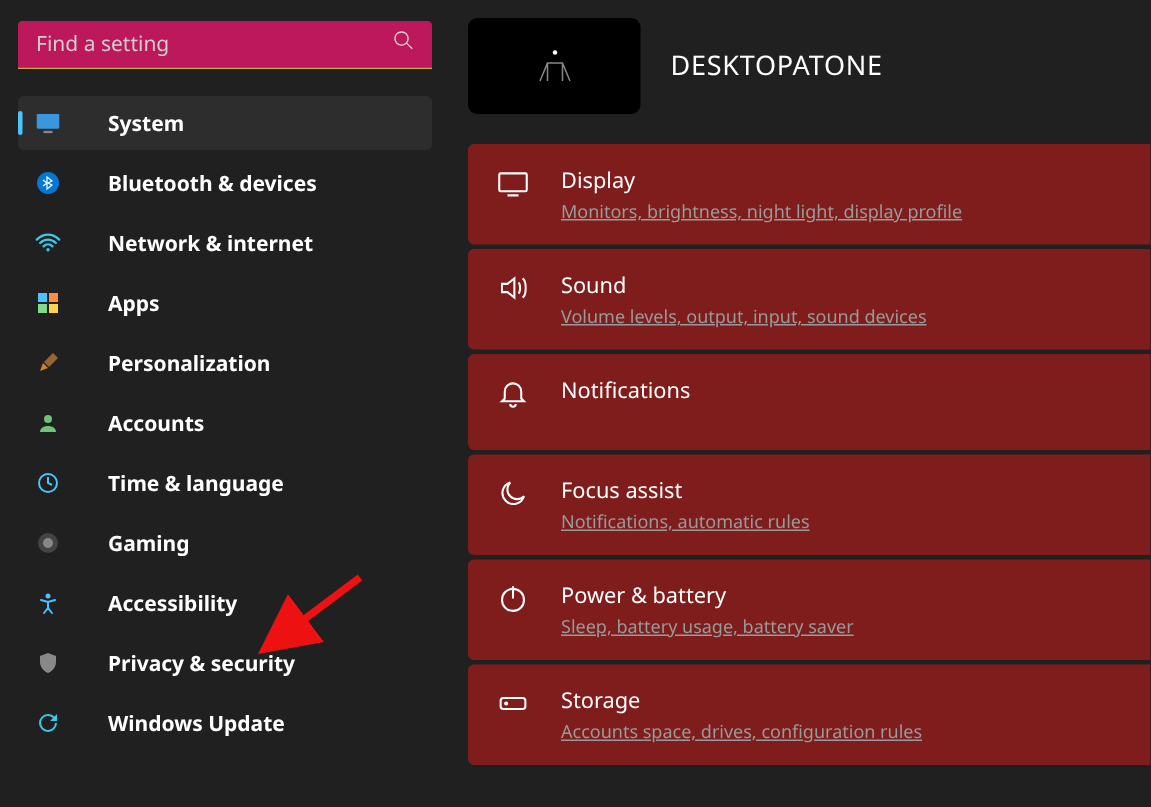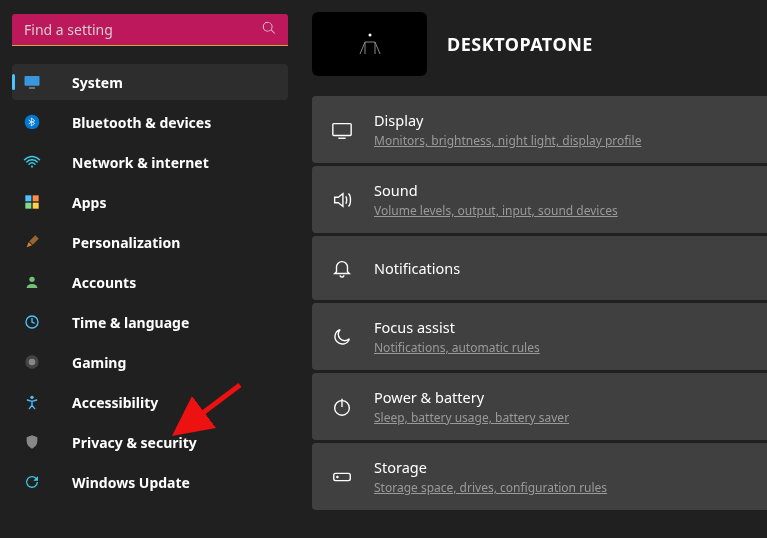--- a/index.html
+++ b/index.html
@@ -34,25 +34,25 @@
     width: 3px; background: #4cc2ff; border-radius: 2px;
   }
   .nav-icon { width: 20px; height: 20px; display:flex; align-items:center; justify-content:center; }
   .nav-label { color: #fff; font-size: 14px; }
   .main { flex: 1; padding: 12px 0 12px 12px; }
   .header { display: flex; align-items: center; gap: 20px; margin-bottom: 20px; padding-left: 0; }
   .avatar {
     width: 115px; height: 64px; background: #000; border-radius: 6px;
     display:flex; align-items:center; justify-content:center;
   }
-  .hostname { font-size: 18px; font-weight: 700; letter-spacing: 0.5px; }
+  .hostname { font-size: 18px; font-weight: 400; letter-spacing: 0.5px; }
   .tiles { display: flex; flex-direction: column; gap: 3px; }
   .tile {
-    background: #404040; border-radius: 4px 0 0 4px;
-    display: flex; align-items: center; gap: 20px;
+    background: #7f1d1d; border-radius: 4px 0 0 4px;
+    display: flex; gap: 20px;
     padding: 14px 18px; min-height: 64px; cursor: pointer;
   }
   .tile-icon { width: 24px; height: 24px; display:flex; align-items:center; justify-content:center; }
   .tile-icon svg { stroke: #fff; fill:none; }
   .tile-title { font-size: 14.5px; color: #fff; }
   .tile-sub { font-size: 12px; color: #9a9a9a; margin-top: 2px; text-decoration: underline; }
   .arrow {
     position: absolute; width: 80px; height: 60px; pointer-events: none;
     left: 165px; top: 380px;
   }
@@ -244,21 +244,21 @@
       </div>
       <div class="tile">
         <span class="tile-icon">
             <svg viewBox="0 0 24 24" width="22" height="22">
               <rect x="3" y="8" width="18" height="8" rx="2" stroke-width="1.5"></rect>
               <circle cx="7" cy="12" r="1" fill="#fff"></circle>
             </svg>
           </span>
         <div>
           <div class="tile-title">Storage</div>
-          <div class="tile-sub">Storage space, drives, configuration rules</div>
+          <div class="tile-sub">Accounts space, drives, configuration rules</div>
         </div>
       </div>
     </div>
   </main>
 </div>
 
 <svg class="arrow" viewBox="0 0 80 60">
   <defs>
       <marker id="ah" markerWidth="8" markerHeight="8" refX="6" refY="4" orient="auto">
         <path d="M0 0L8 4L0 8z" fill="#e11"></path>

